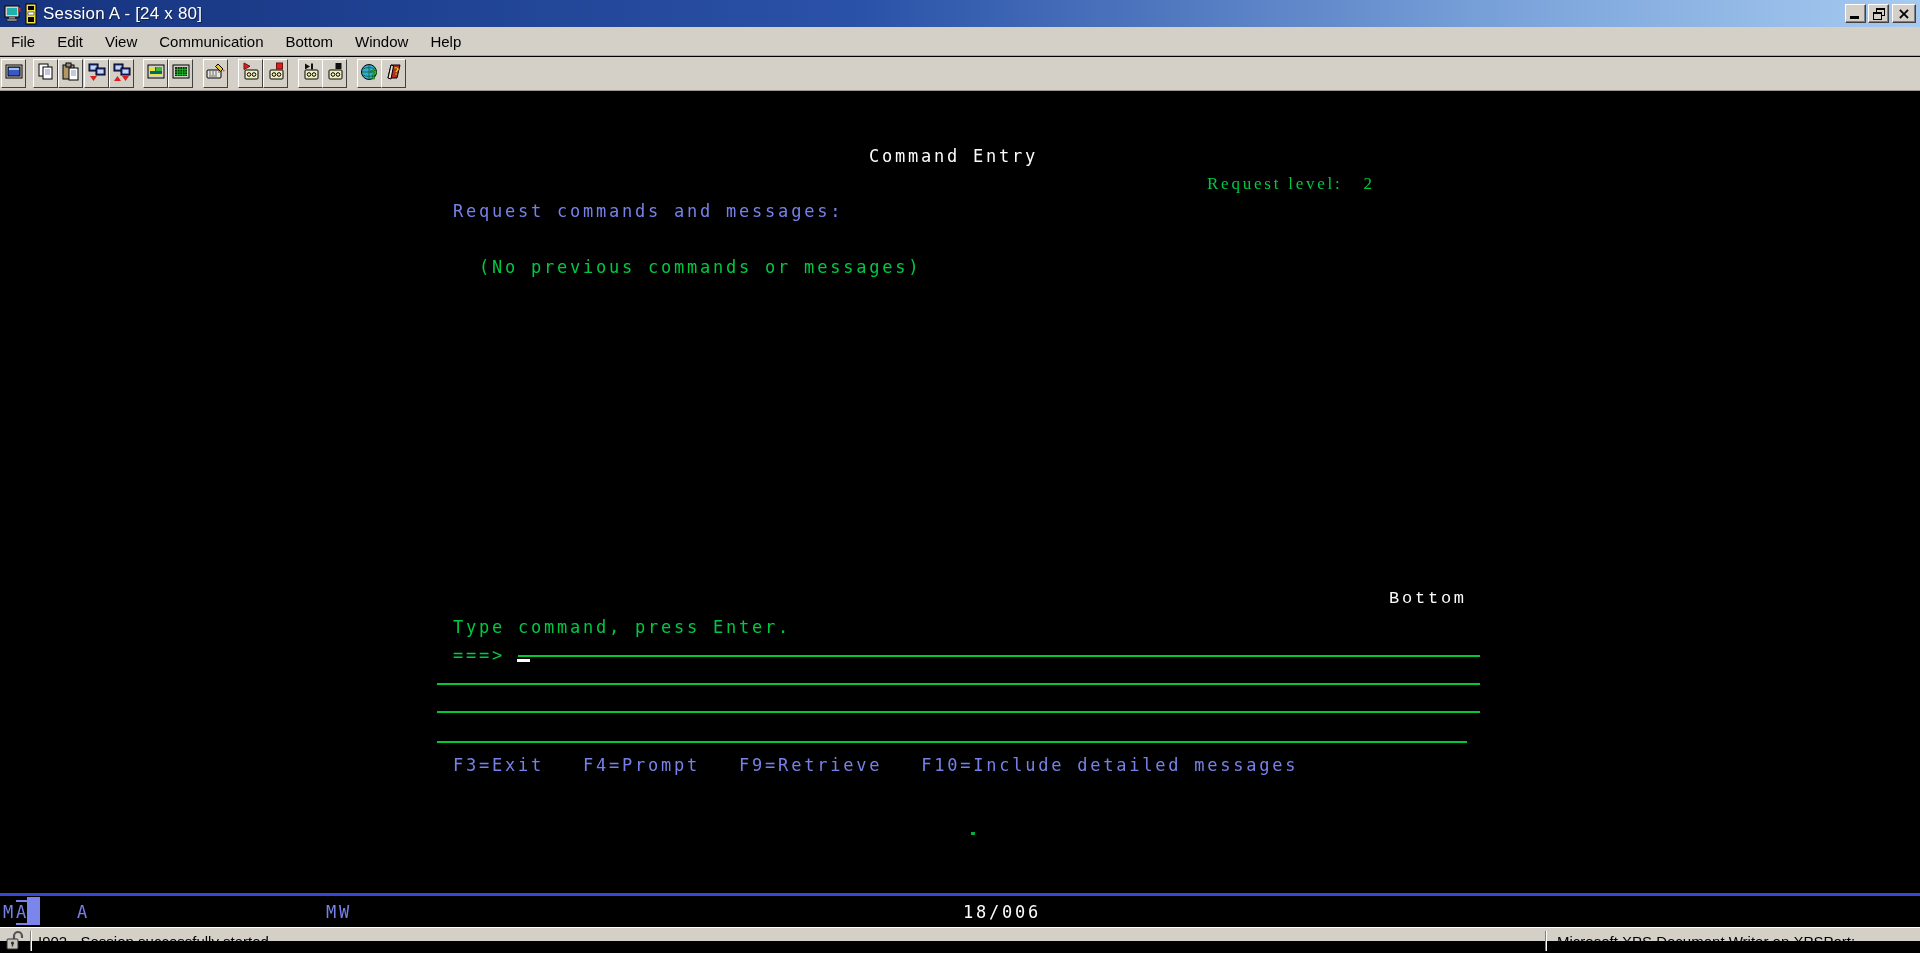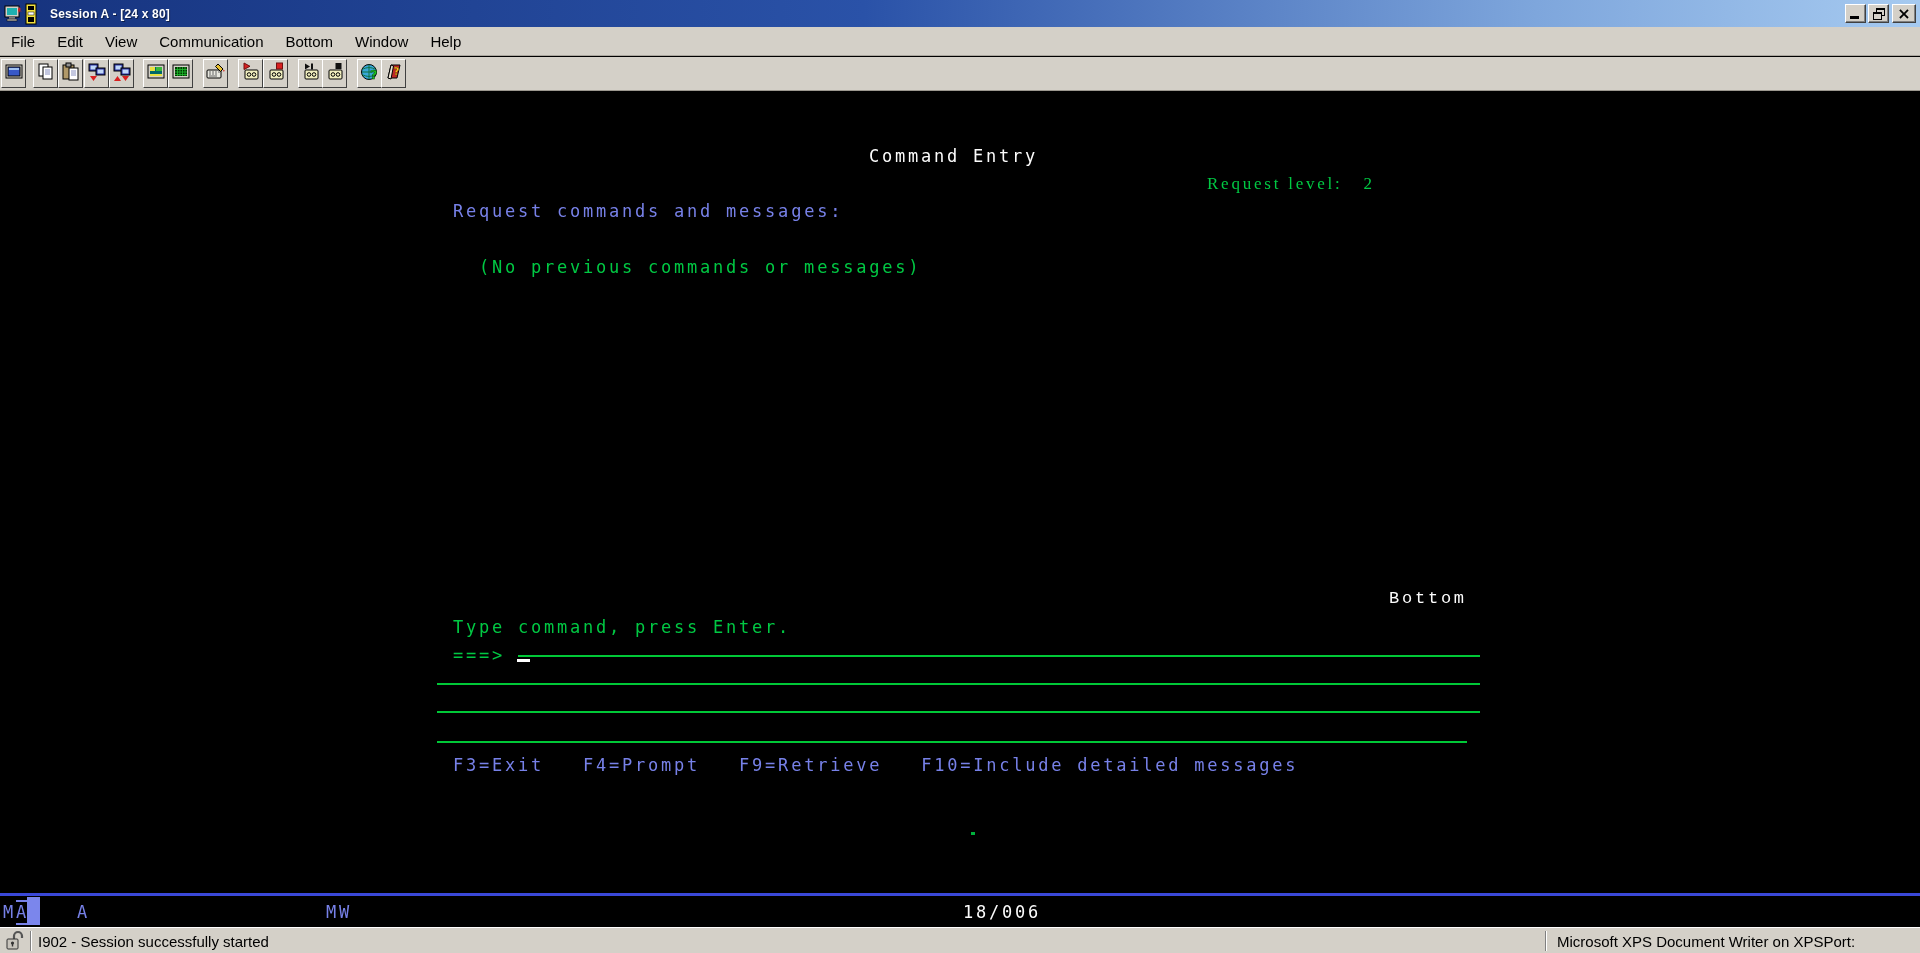--- a/index.html
+++ b/index.html
@@ -6,21 +6,21 @@
   html,body { width:1920px; height:953px; overflow:hidden; background:#000; }
   body { font-family:"Liberation Sans", sans-serif; position:relative; }
 
   
   .titlebar {
     position:absolute; left:0; top:0; width:1920px; height:27px;
     background:linear-gradient(90deg,#16337e 0%, #2a52a8 45%, #7ea6dc 80%, #a6caf0 100%);
     display:flex; align-items:center;
   }
   .titlebar .icons { display:flex; align-items:center; margin-left:4px; }
-  .title-text { color:#fff; font-weight:bold; font-size:12px; margin-left:13px;
+  .title-text { color:#fff; font-weight:normal; font-size:17px; margin-left:6px;
                 text-shadow:1px 1px 0 rgba(0,0,0,.45); letter-spacing:.2px; }
   .winbtns { position:absolute; right:4px; top:4px; display:flex; }
   .winbtn {
     width:21px; height:19px; background:#d4d0c8; margin-left:2px;
     border-top:1px solid #fff; border-left:1px solid #fff;
     border-right:1px solid #404040; border-bottom:1px solid #404040;
     box-shadow:inset -1px -1px 0 #808080;
     display:flex; align-items:center; justify-content:center; position:relative;
   }
   .winbtn.close { margin-left:3px; width:24px; }
@@ -69,21 +69,21 @@
   .oia span {
     position:absolute; font-family:"DejaVu Sans Mono", monospace;
     font-size:17px; letter-spacing:2.77px; color:#7781e8; top:6px;
   }
   .oia .boxed { border-top:2px solid #7781e8; border-bottom:2px solid #7781e8; top:4px; padding-bottom:1px; }
   .oia .blk { position:absolute; left:27px; top:1px; width:13px; height:28px; background:#7b86ec; }
   .oia .wht { color:#fcfcfc; }
 
   
   .statusbar {
-    position:absolute; left:0; top:927px; width:1920px; height:26px;
+    position:absolute; left:0; top:927px; width:1920px; height:14px;
     background:#d4d0c8; border-top:1px solid #fff; font-size:15px; color:#000;padding-left:36px;
   }
   .sb-sep { position:absolute; top:3px; width:2px; height:20px;
             border-left:1px solid #808080; border-right:1px solid #fff; }
   .sb-text { position:absolute; top:5px; white-space:nowrap; }
   .sb-icon { position:absolute; left:4px; top:2px; }
 </style>
 </head>
 <body>
 

